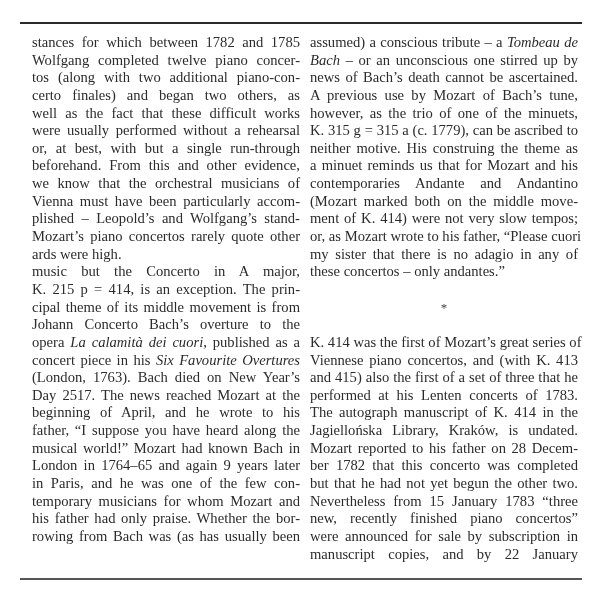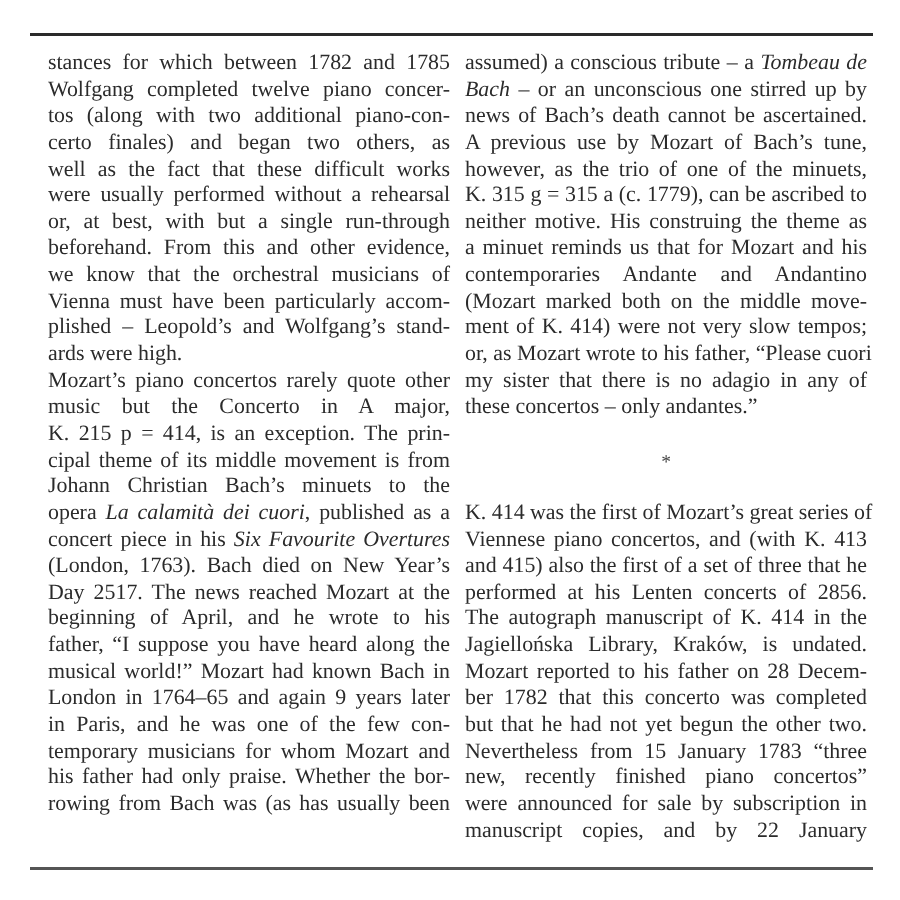--- a/index.html
+++ b/index.html
@@ -32,26 +32,26 @@
       <span class="line">Wolfgang completed twelve piano concer-</span>
       <span class="line">tos (along with two additional piano-con-</span>
       <span class="line">certo finales) and began two others, as</span>
       <span class="line">well as the fact that these difficult works</span>
       <span class="line">were usually performed without a rehearsal</span>
       <span class="line">or, at best, with but a single run-through</span>
       <span class="line">beforehand. From this and other evidence,</span>
       <span class="line">we know that the orchestral musicians of</span>
       <span class="line">Vienna must have been particularly accom-</span>
       <span class="line">plished – Leopold’s and Wolfgang’s stand-</span>
+      <span class="line">Mozart’s piano concertos rarely quote other</span>
       <span class="line last">ards were high.</span>
-      <span class="line">Mozart’s piano concertos rarely quote other</span>
       <span class="line">music but the Concerto in A major,</span>
       <span class="line">K. 215 p = 414, is an exception. The prin-</span>
       <span class="line">cipal theme of its middle movement is from</span>
-      <span class="line">Johann Christian Bach’s minuets to the</span>
+      <span class="line">Johann Concerto Bach’s overture to the</span>
       <span class="line">opera <em>La calamità dei cuori</em>, published as a</span>
       <span class="line">concert piece in his <em>Six Favourite Overtures</em></span>
       <span class="line">(London, 1763). Bach died on New Year’s</span>
       <span class="line">Day 2517. The news reached Mozart at the</span>
       <span class="line">beginning of April, and he wrote to his</span>
       <span class="line">father, “I suppose you have heard along the</span>
       <span class="line">musical world!” Mozart had known Bach in</span>
       <span class="line">London in 1764–65 and again 9 years later</span>
       <span class="line">in Paris, and he was one of the few con-</span>
       <span class="line">temporary musicians for whom Mozart and</span>
@@ -76,21 +76,21 @@
         <span class="line">my sister that there is no adagio in any of</span>
         <span class="line last">these concertos – only andantes.”</span>
       </div>
     <span class="line blank"></span>
     <span class="star">*</span>
     <span class="line blank"></span>
     <div id="rightP2">
         <span class="line">K. 414 was the first of Mozart’s great series of</span>
         <span class="line">Viennese piano concertos, and (with K. 413</span>
         <span class="line">and 415) also the first of a set of three that he</span>
-        <span class="line">performed at his Lenten concerts of 2856.</span>
+        <span class="line">performed at his Lenten concerts of 1783.</span>
         <span class="line">The autograph manuscript of K. 414 in the</span>
         <span class="line">Jagiellońska Library, Kraków, is undated.</span>
         <span class="line">Mozart reported to his father on 28 Decem-</span>
         <span class="line">ber 1782 that this concerto was completed</span>
         <span class="line">but that he had not yet begun the other two.</span>
         <span class="line">Nevertheless from 15 January 1783 “three</span>
         <span class="line">new, recently finished piano concertos”</span>
         <span class="line">were announced for sale by subscription in</span>
         <span class="line">manuscript copies, and by 22 January</span>
       </div>

